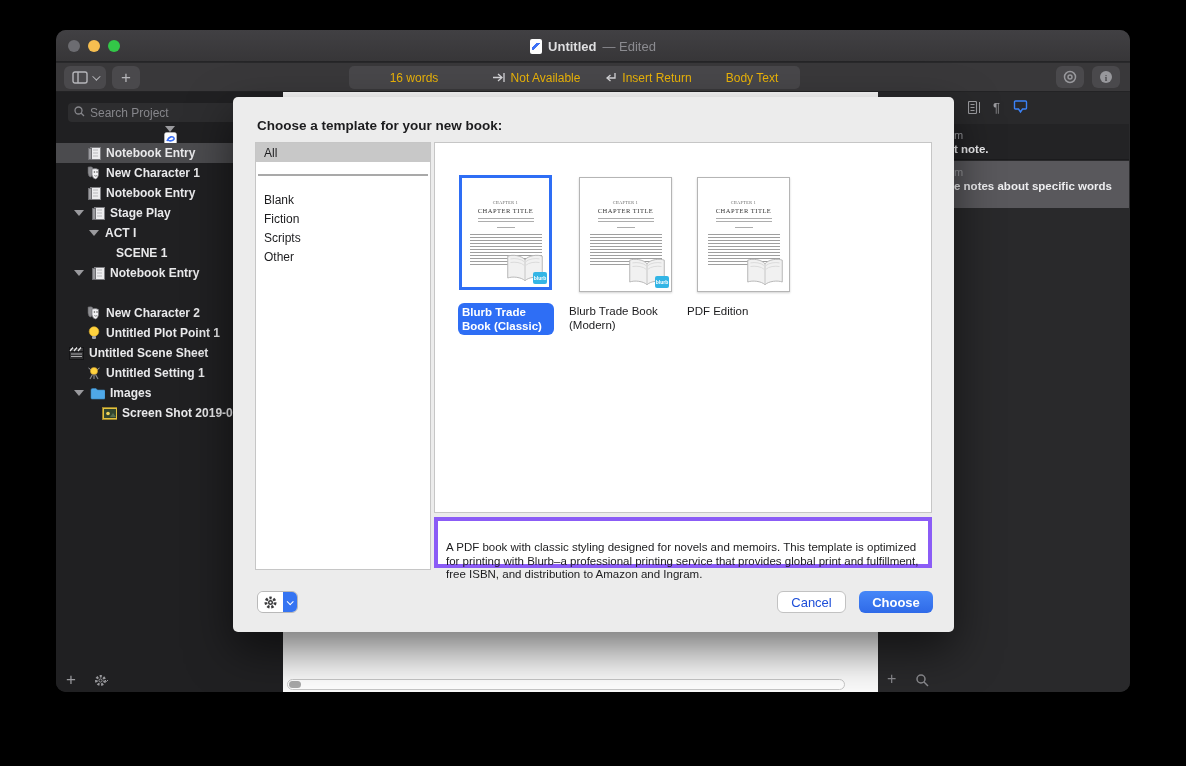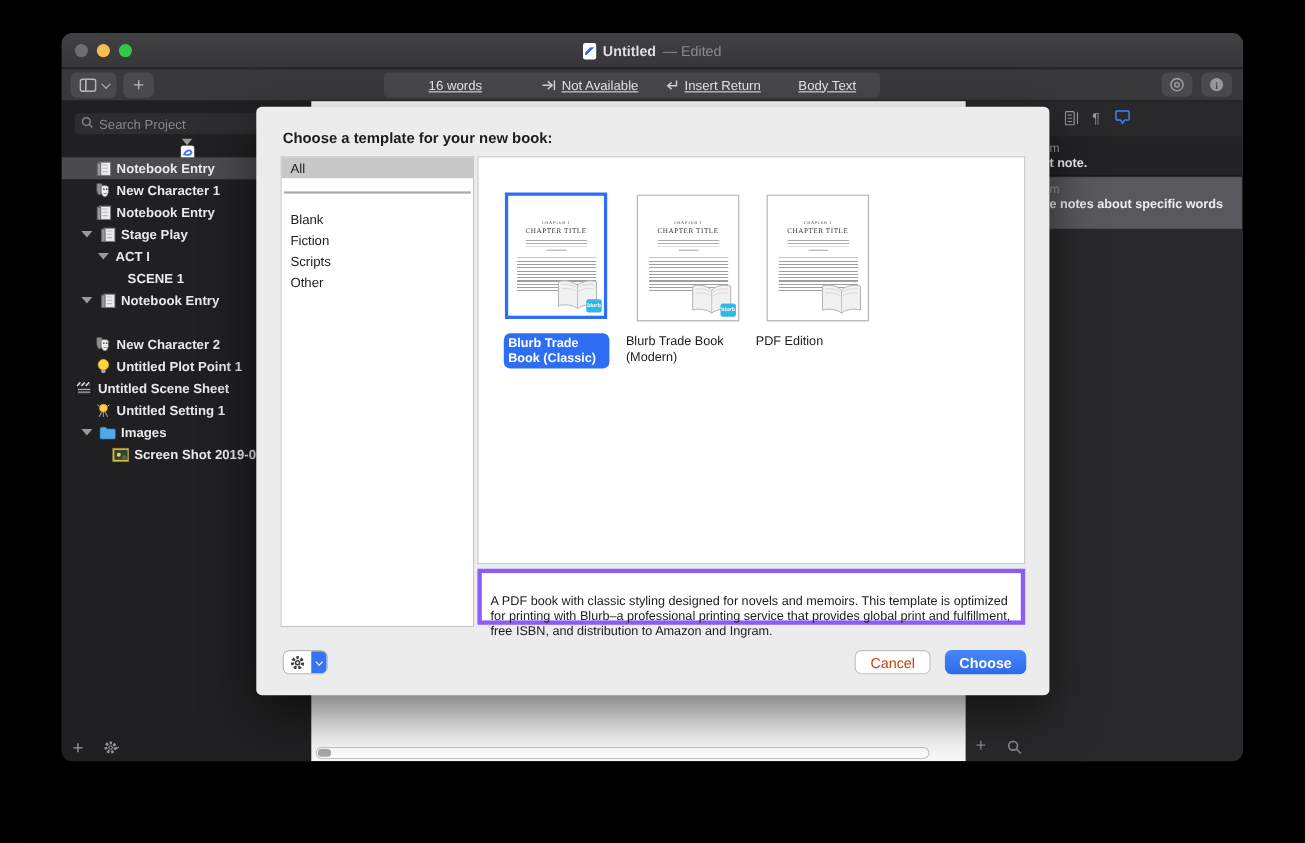--- a/index.html
+++ b/index.html
@@ -22,21 +22,21 @@
   .title-edited { color:#8b8b90; font-size:13px; }
   .docicon { width:12px; height:15px; background:#fdfdfd; border-radius:2px; position:relative; }
   .docicon:after { content:""; position:absolute; left:2px; top:4px; width:8px; height:7px;
                    background:linear-gradient(135deg,transparent 30%,#3b6ff5 30% 55%,transparent 55%); }
 
   .toolbar { position:absolute; left:0; top:33px; width:1074px; height:29px;
              background:#39383a; border-bottom:1px solid #232325; }
   .tbtn { position:absolute; top:3px; height:23px; background:#4a494c; border-radius:6px;
           display:flex; align-items:center; justify-content:center; gap:4px; color:#b6b6ba; }
   .pill { position:absolute; left:293px; top:3px; width:451px; height:23px; background:#48474a;
-          border-radius:5px; display:flex; align-items:center; color:#e5e5e5; font-size:12px;text-decoration:underline; }
+          border-radius:5px; display:flex; align-items:center; color:#eab308; font-size:12px; }
   .pill .seg { display:flex; align-items:center; gap:5px; justify-content:center; }
   .chev { width:6px; height:6px; border-right:1.5px solid #b6b6ba; border-bottom:1.5px solid #b6b6ba;
           transform:rotate(45deg) translateY(-2px); }
 
   
   .sidebar { position:absolute; left:0; top:62px; width:227px; height:600px; background:#202022; }
   .search { position:absolute; left:12px; top:11px; width:203px; height:19px; background:#2d2d2f;
             border:none; border-radius:4px; color:#c9c9cc; font-size:12px; padding:0 6px 0 22px; outline:none; }
   .search::placeholder { color:#86868b; }
   .search-mag { position:absolute; left:18px; top:14px; }
@@ -95,21 +95,21 @@
   .tlabel.selpill { background:#2e6ef5; color:#fff; font-weight:bold; border-radius:6px; padding:2px 4px; width:96px; }
 
   .gearbtn { position:absolute; left:24px; top:494px; width:41px; height:22px; border-radius:6px;
              overflow:hidden; display:flex; border:1px solid #b9b9b9; }
   .gearleft { width:26px; background:#fff; display:flex; align-items:center; justify-content:center; }
   .gearright { width:15px; background:#3574f2; display:flex; align-items:center; justify-content:center; }
   .wchev { width:5px; height:5px; border-right:1.5px solid #fff; border-bottom:1.5px solid #fff;
            transform:rotate(45deg) translateY(-1px); }
   .btn { position:absolute; top:494px; height:22px; border-radius:6px; font-size:13px;
          display:flex; align-items:center; justify-content:center; }
-  .btn.cancel { left:544px; width:69px; background:#fff; border:1px solid #c2c2c2; color:#c2410c; }
+  .btn.cancel { left:544px; width:69px; background:#fff; border:1px solid #c2c2c2; color:#1d4ed8; }
   .btn.choose { left:626px; width:74px; background:linear-gradient(#4687f8,#2f6ae8); color:#fff; font-weight:bold; }
 </style>
 </head>
 <body>
 
 <div id="screen">
   <div class="window">
 
     <div class="titlebar">
       <div class="tl close"></div>

